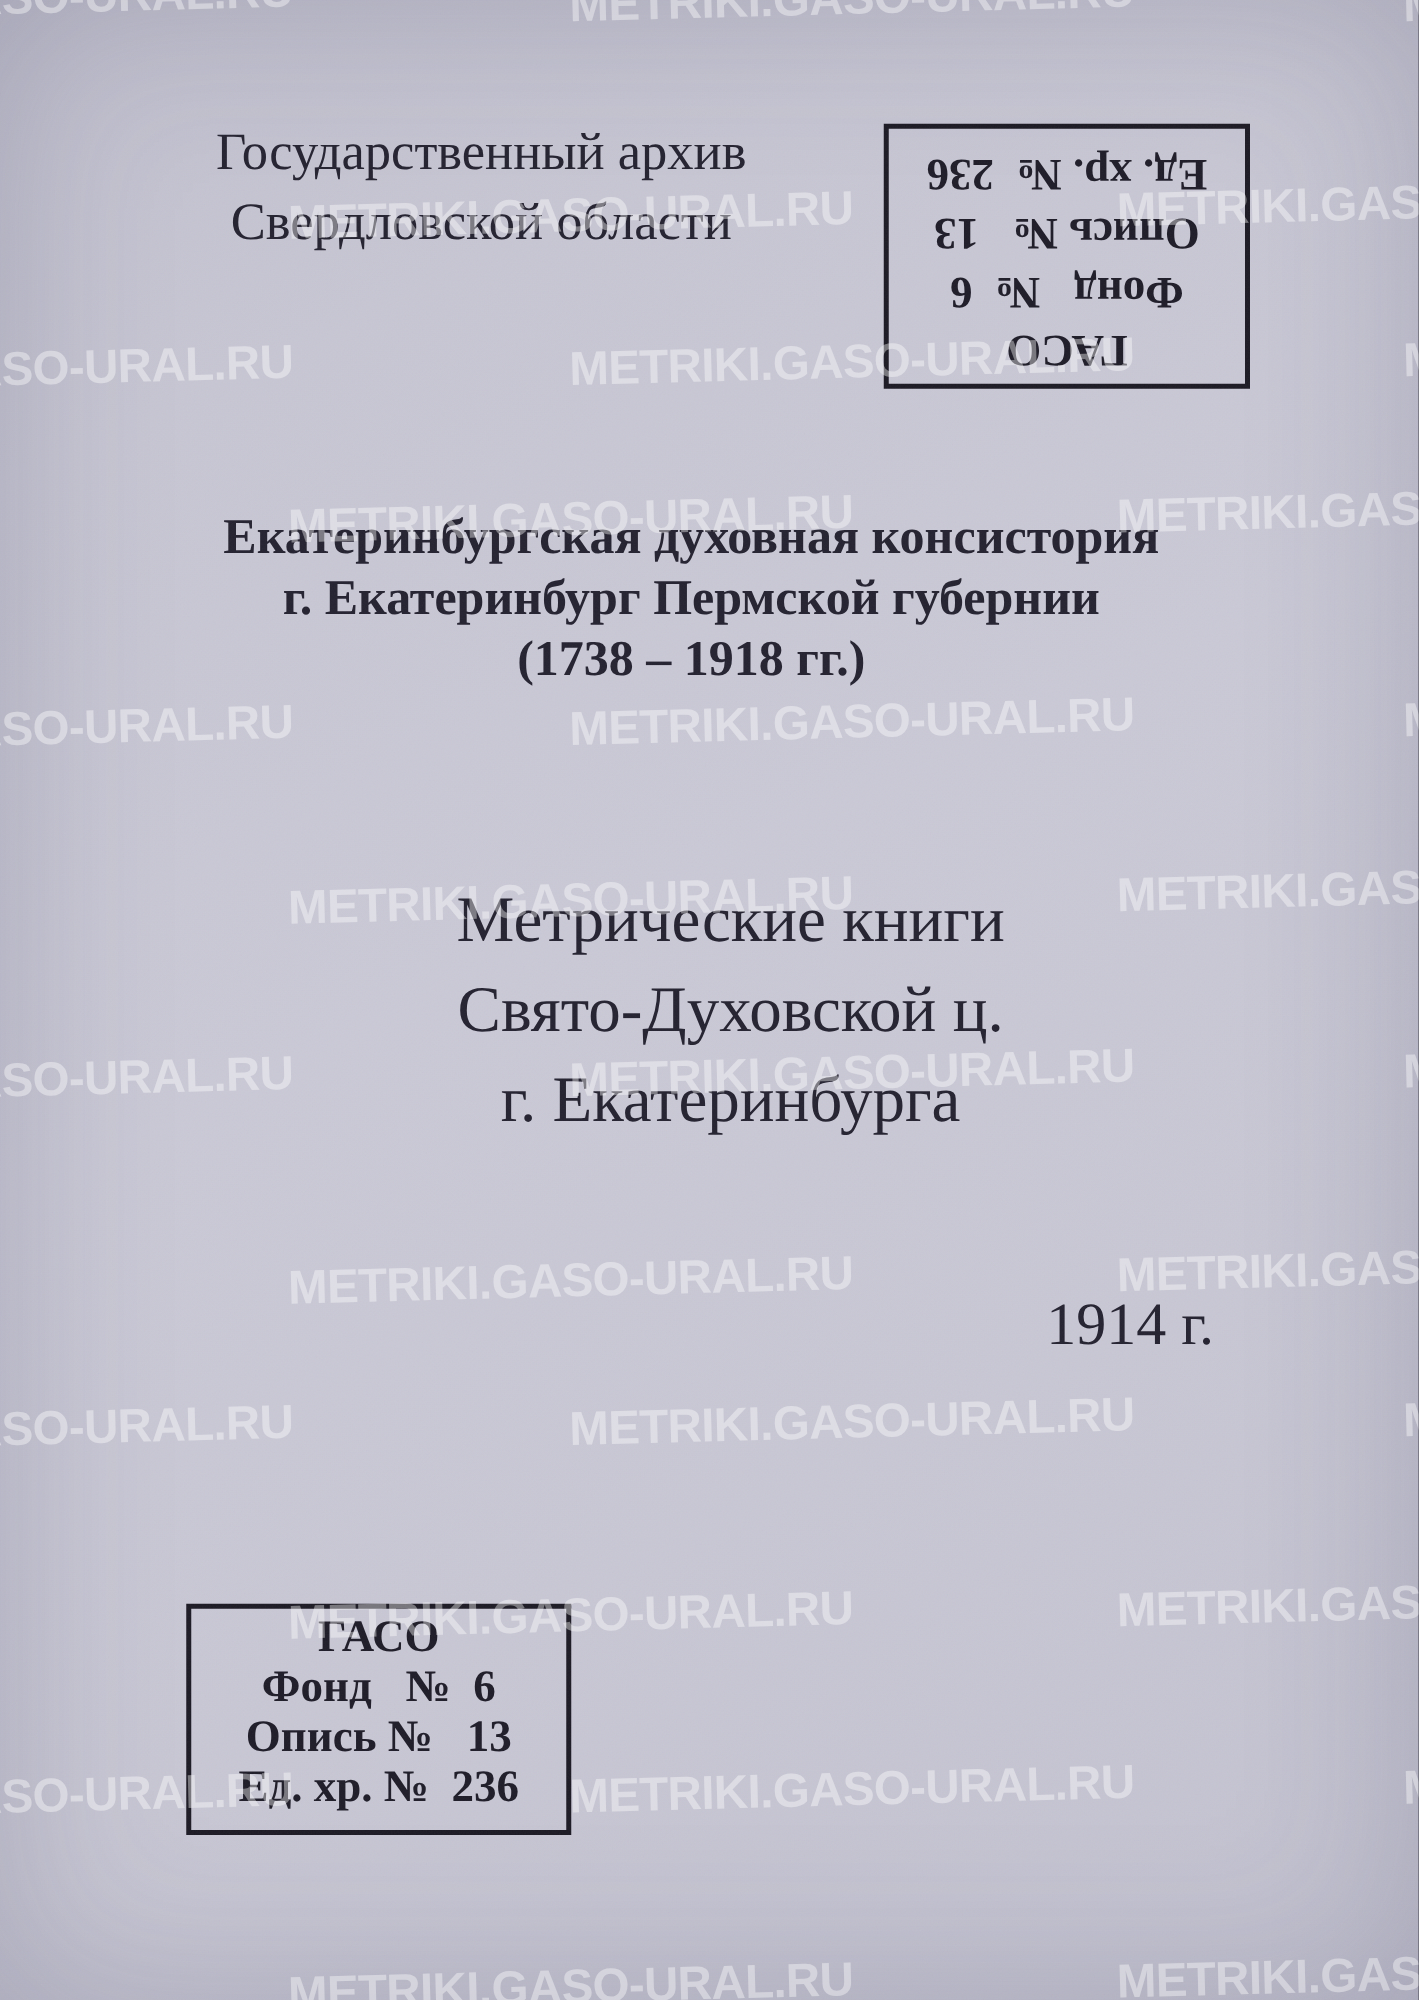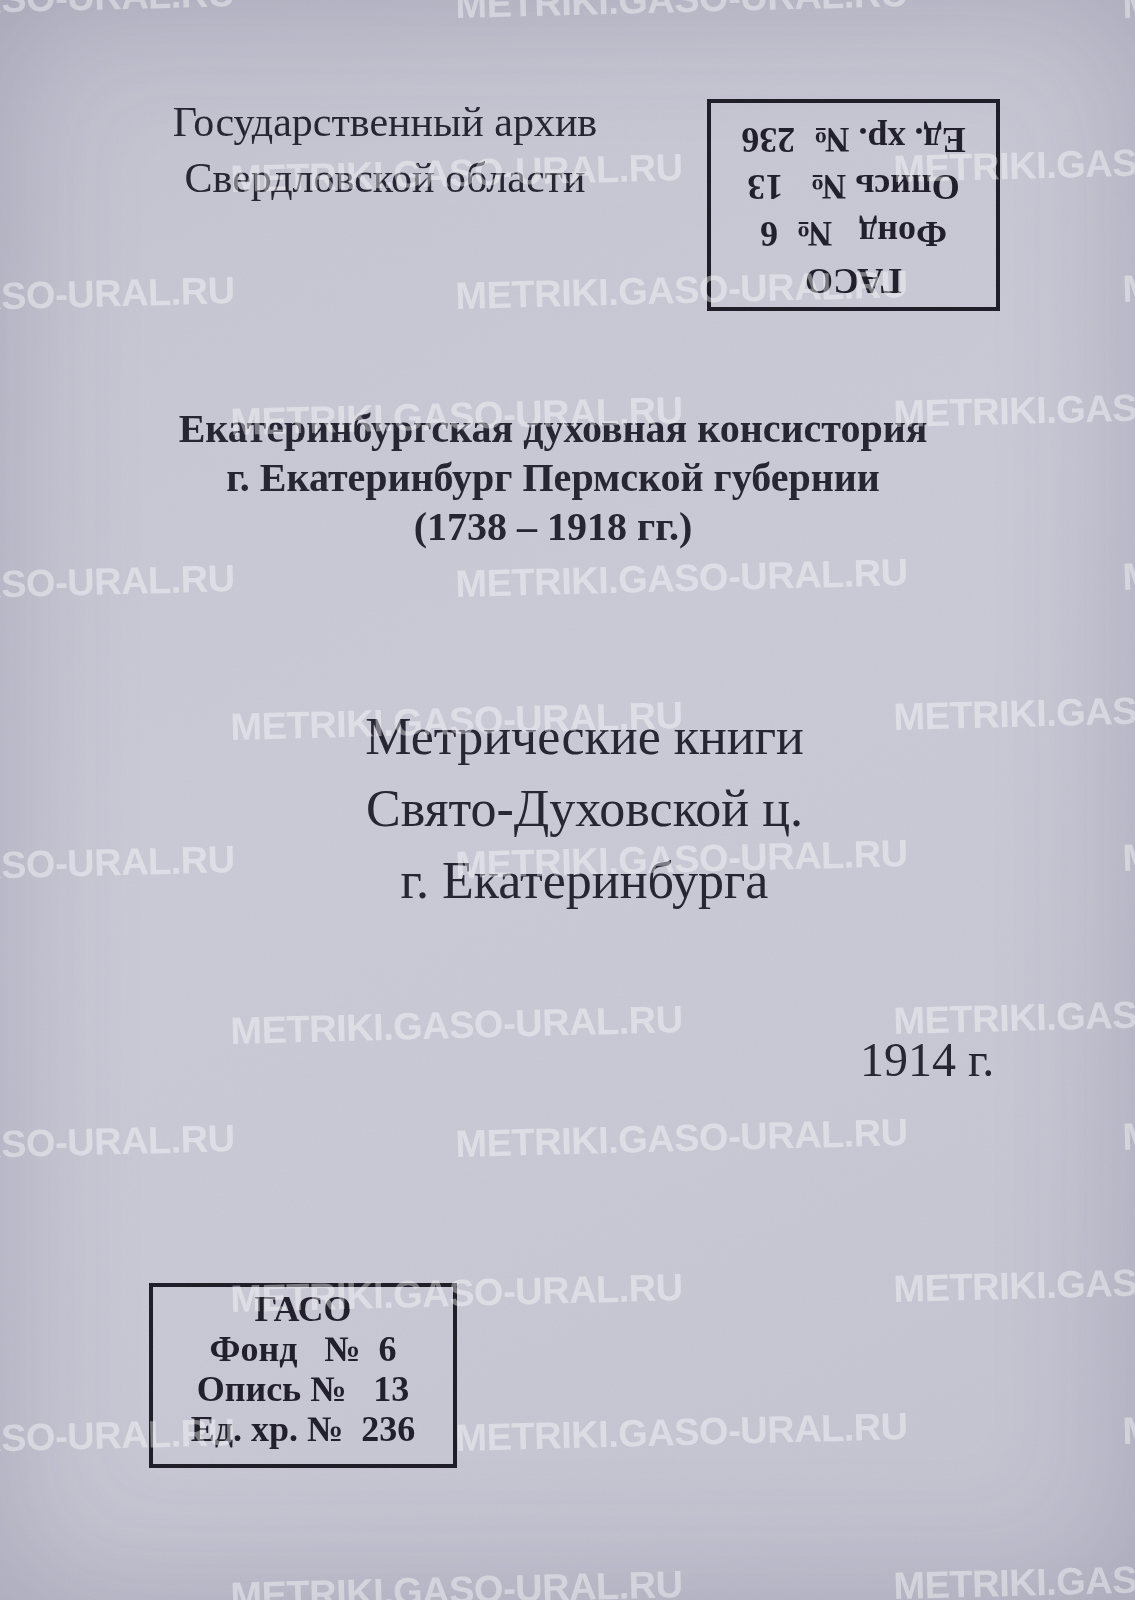--- a/index.html
+++ b/index.html
@@ -37,21 +37,21 @@
   }
   .heading {
     position:absolute; left:-29px; right:0; top:404px;
     font-size:40px; line-height:49px; font-weight:bold; text-align:center;
   }
   .doc-title {
     position:absolute; left:0; right:-34px; top:701px;
     font-size:52px; line-height:72px; text-align:center;
   }
   .year {
-    position:absolute; left:860px; top:1036px;
+    position:absolute; left:837px; top:1036px;
     font-size:48px; line-height:48px;
   }
   .sheets {
     position:absolute; left:696px; top:1286px;
     font-size:35px; line-height:35px;
   }
   .storage {
     position:absolute; left:686px; top:1351px;
     font-size:35px; line-height:35px;
   }

